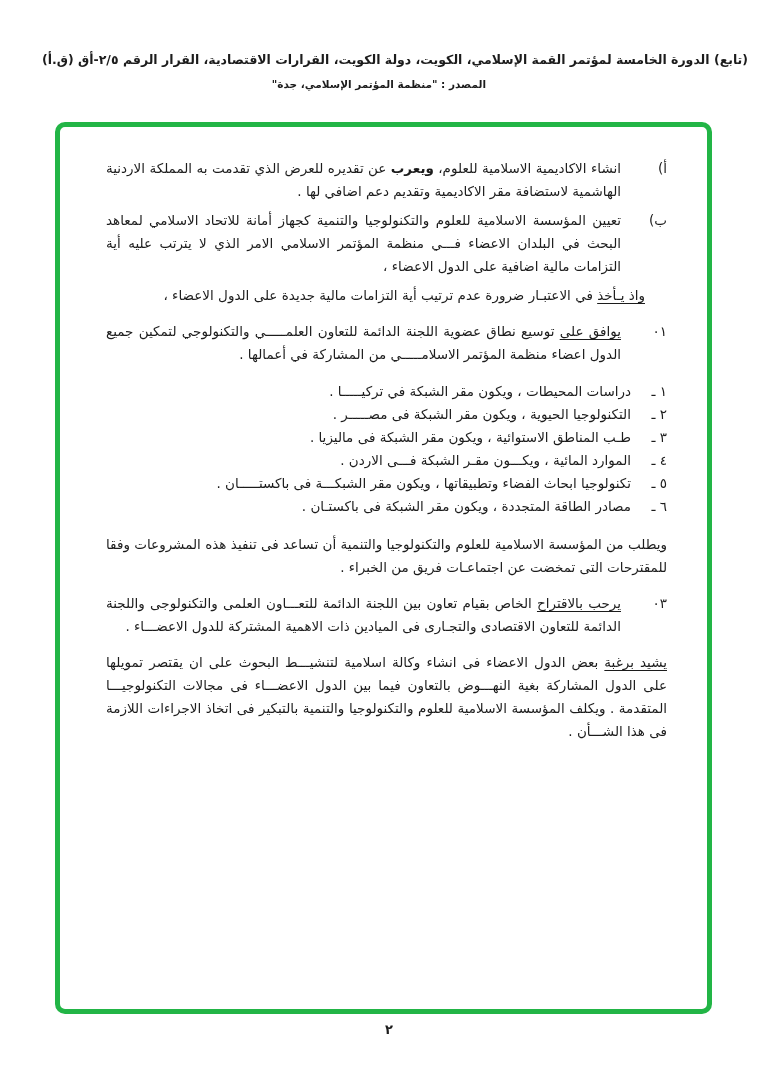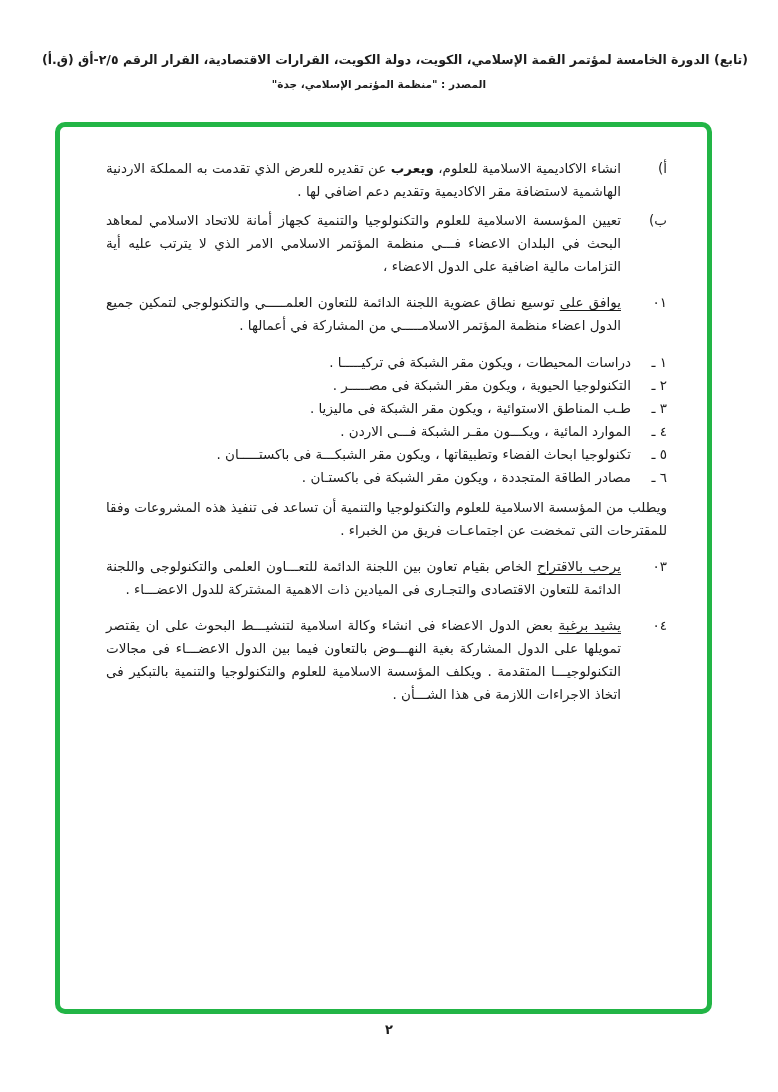--- a/index.html
+++ b/index.html
@@ -60,21 +60,21 @@
   b { font-weight: bold; }
 
   .mt-sm { margin-top: 6px; }
   .mt-md { margin-top: 13px; }
 
   
   .sublist { margin-top: 1px; }
   .subrow { display: flex; }
   .submarker { flex: 0 0 36px; }
   .subtext { flex: 1; text-align: justify; }
-  .request { margin-top: 7px; text-align: justify; }
+  .request { margin-top: 15px; text-align: justify; }
 
   
   .page-num {
     position: absolute;
     top: 1022px; left: 0; right: 0;
     text-align: center;
     font-weight: bold;
     font-size: 13px;
   }
 </style>
@@ -99,20 +99,23 @@
       </div>
     </div>
 
     <div class="row mt-sm">
       <span class="marker">ب)</span>
       <div class="ptext">
         <span>تعيين المؤسسة الاسلامية للعلوم والتكنولوجيا والتنمية كجهاز أمانة للاتحاد الاسلامي لمعاهد البحث في البلدان الاعضاء فـــي منظمة المؤتمر الاسلامي الامر الذي لا يترتب عليه أية التزامات مالية اضافية على الدول الاعضاء ،</span>
       </div>
     </div>
 
+    <div class="ptext hang-indent mt-sm">
+      <span class="u">واذ يـأخذ</span><span> في الاعتبـار ضرورة عدم ترتيب أية التزامات مالية جديدة على الدول الاعضاء ،</span>
+    </div>
 
     <div class="row mt-md">
       <span class="marker">٠١</span>
       <div class="ptext">
         <span class="u">يوافق على</span><span> توسيع نطاق عضوية اللجنة الدائمة للتعاون العلمـــــي والتكنولوجي لتمكين جميع الدول اعضاء منظمة المؤتمر الاسلامـــــي من المشاركة في أعمالها .</span>
       </div>
     </div>
 
     <div class="row mt-md">
       <div class="ptext">
@@ -147,21 +150,20 @@
     </div>
 
     <div class="row mt-md">
       <span class="marker">٠٣</span>
       <div class="ptext">
         <span class="u">يرحب بالاقتراح</span><span> الخاص بقيام تعاون بين اللجنة الدائمة للتعـــاون العلمى والتكنولوجى واللجنة الدائمة للتعاون الاقتصادى والتجـارى فى الميادين ذات الاهمية المشتركة للدول الاعضـــاء .</span>
       </div>
     </div>
 
     <div class="row mt-md">
-      <span class="marker">٠٤</span>
       <div class="ptext">
         <span class="u">يشيد برغبة</span><span> بعض الدول الاعضاء فى انشاء وكالة اسلامية لتنشيـــط البحوث على ان يقتصر تمويلها على الدول المشاركة بغية النهـــوض بالتعاون فيما بين الدول الاعضـــاء فى مجالات التكنولوجيـــا المتقدمة . ويكلف المؤسسة الاسلامية للعلوم والتكنولوجيا والتنمية بالتبكير فى اتخاذ الاجراءات اللازمة فى هذا الشـــأن .</span>
       </div>
     </div>
 
   </div>
 </div>
 
 <div class="page-num">٢</div>
 

